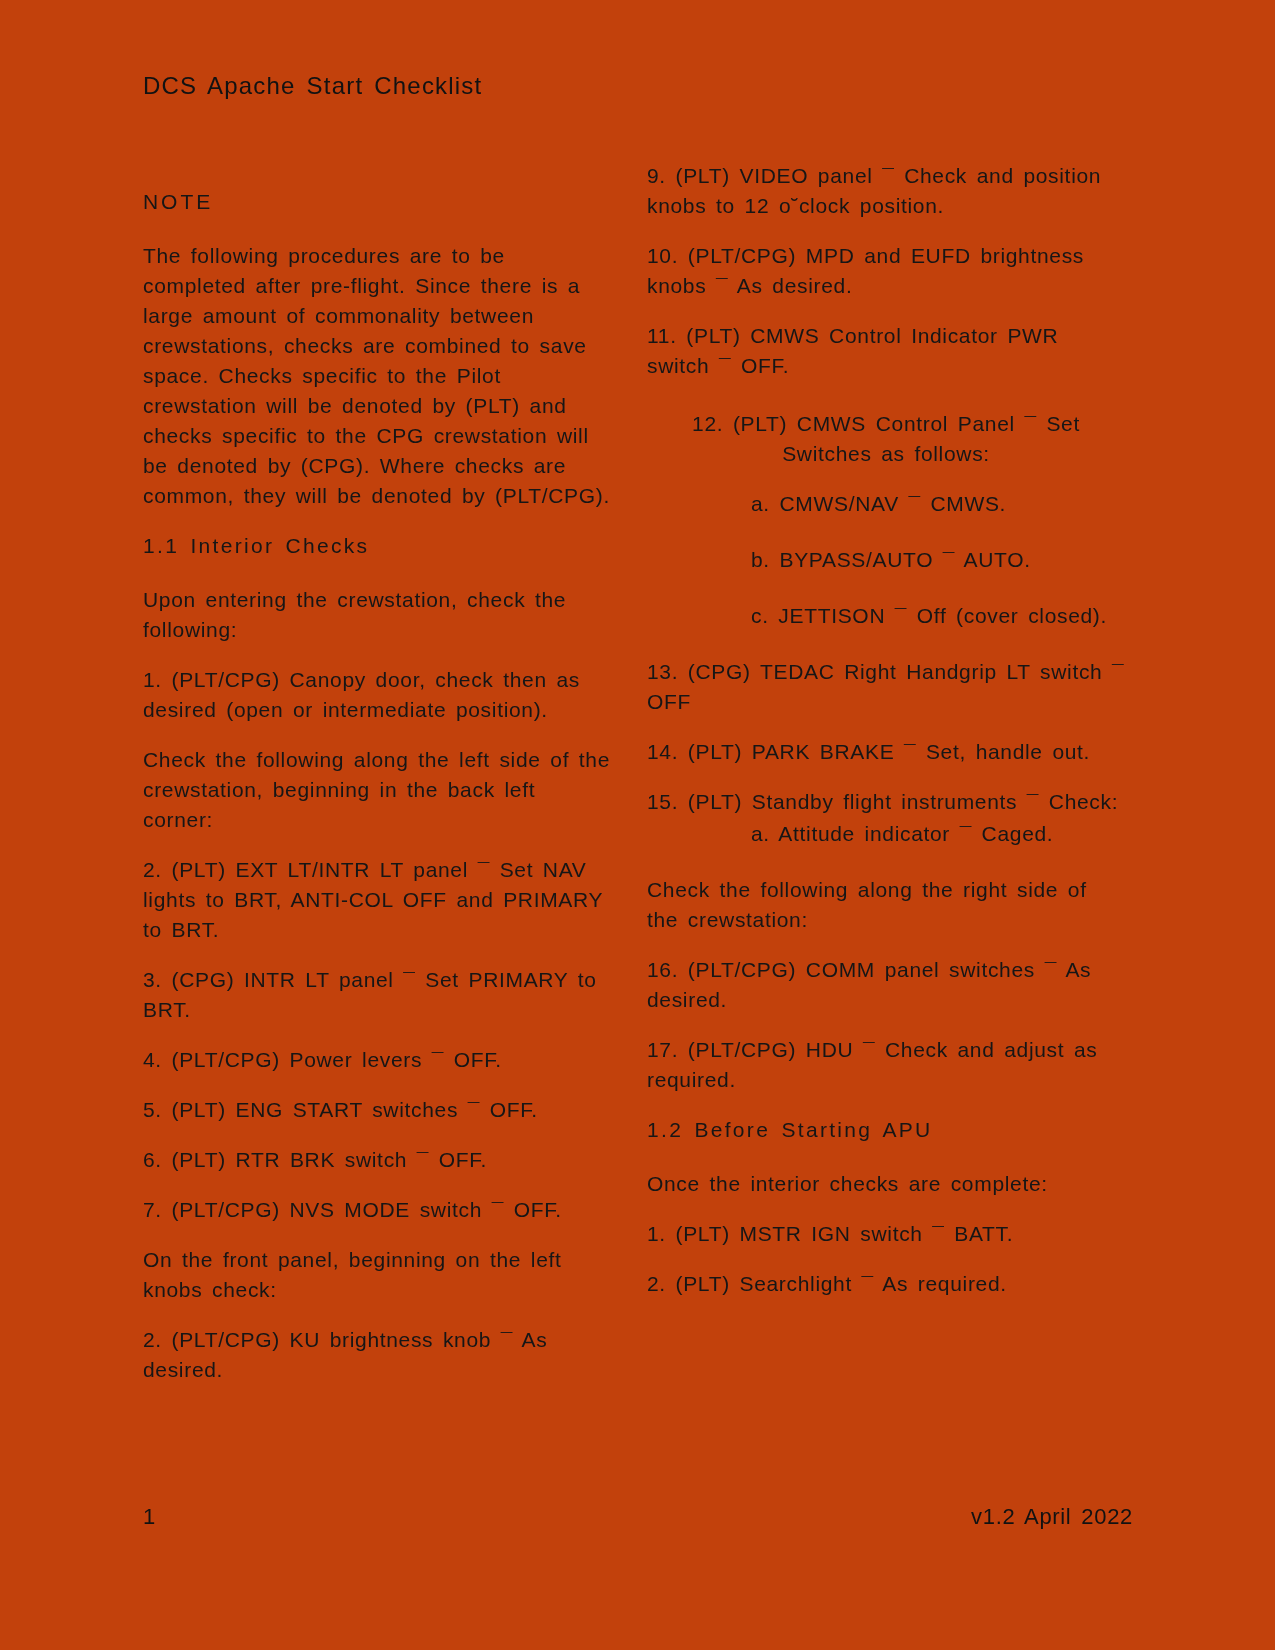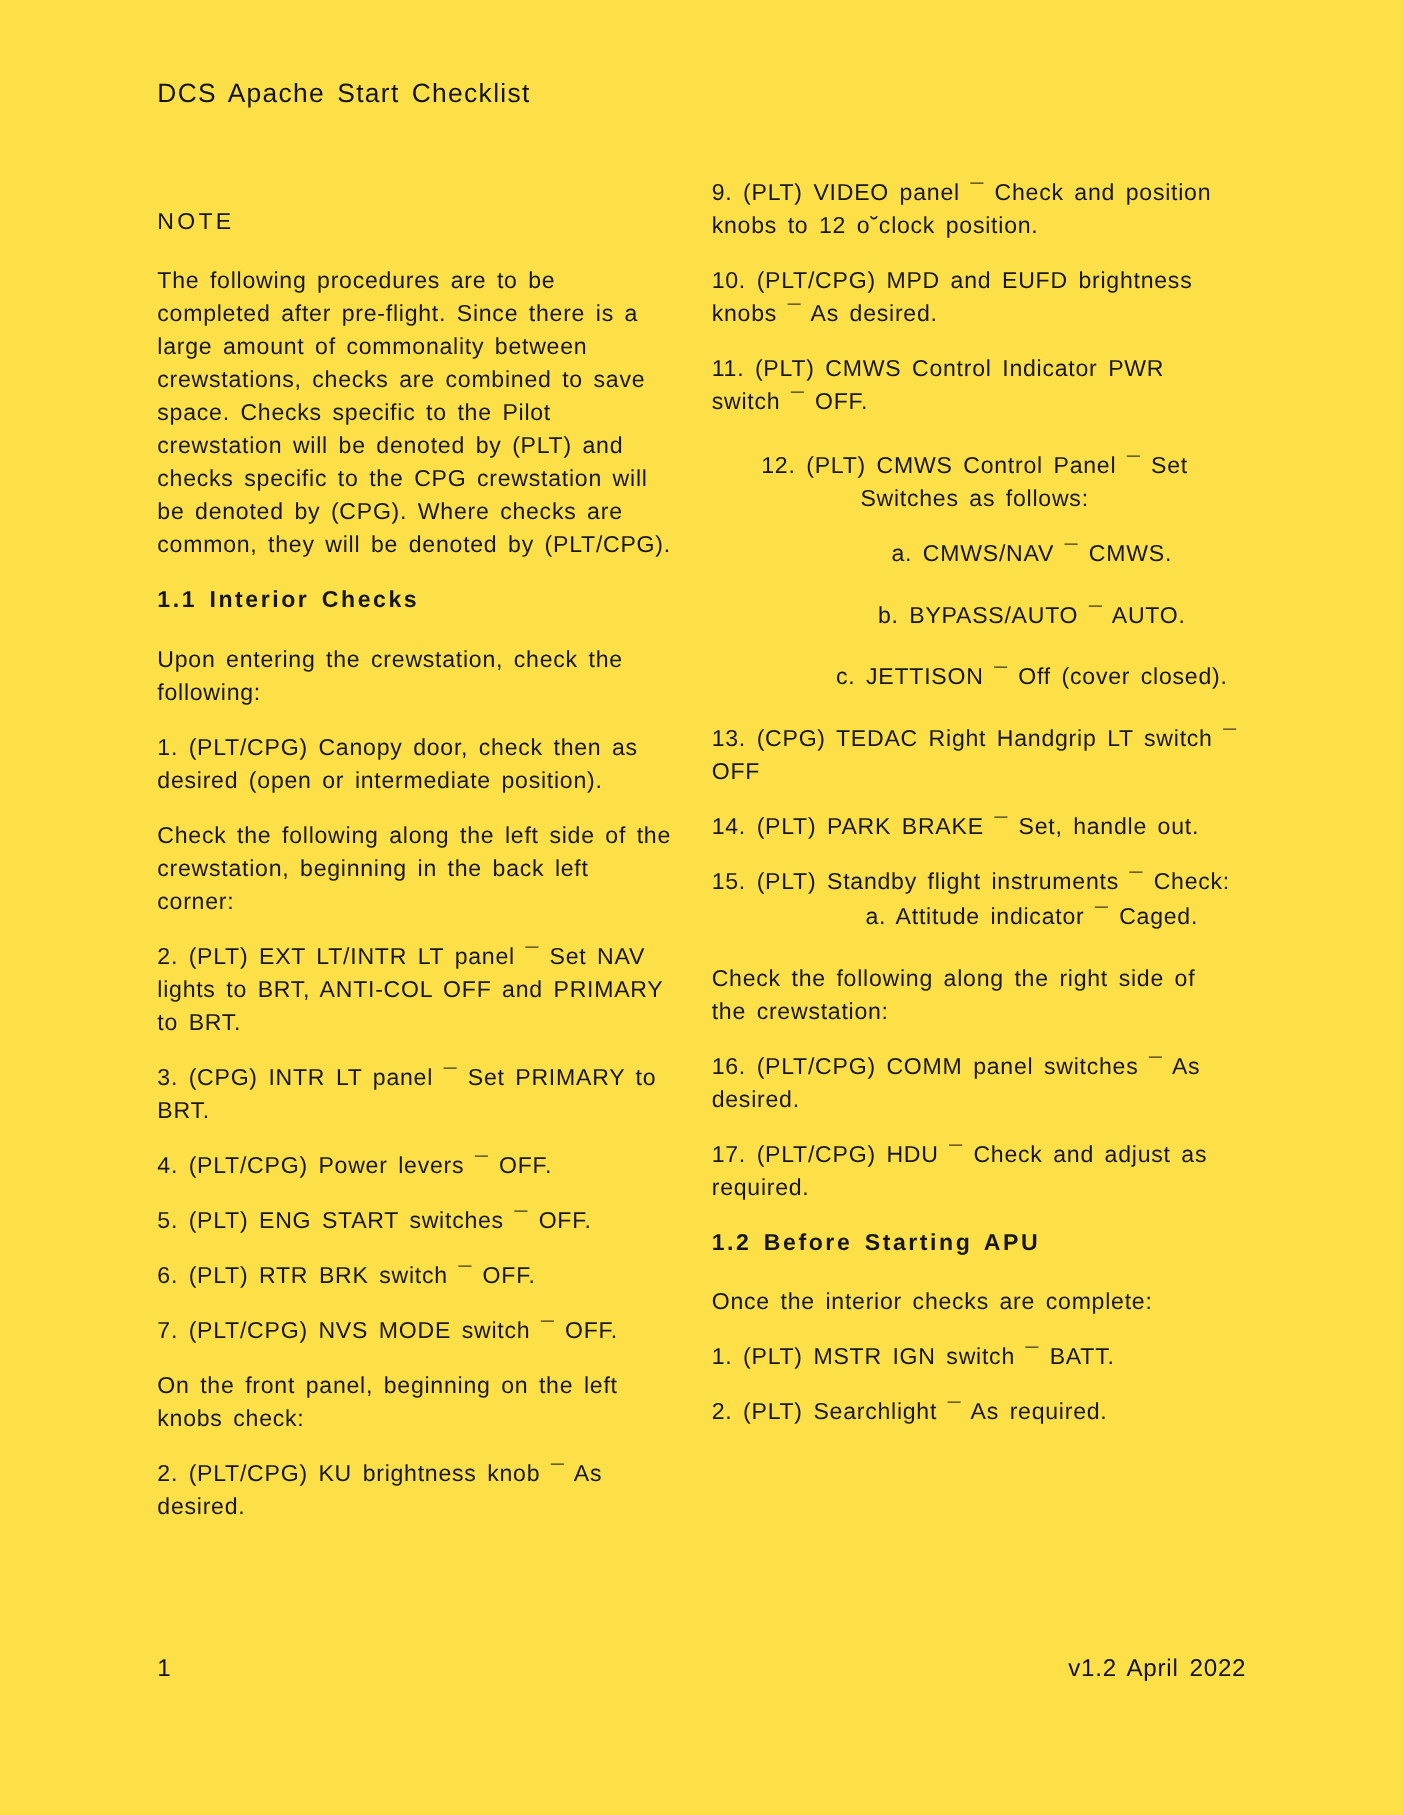--- a/index.html
+++ b/index.html
@@ -8,21 +8,21 @@
     width: 1275px;
     height: 1650px;
     position: relative;
     font-family: "Liberation Sans", sans-serif;
   }
   .page {
     position: absolute;
     inset: 0;
     width: 1275px;
     height: 1650px;
-    background: #fde047;
+    background: #c2410c;
     color: #161616;
     font-size: 21px;
     line-height: 30px;
     letter-spacing: 0.032em;
     word-spacing: 0.15em;
   }
   .doc-header {
     position: absolute;
     top: 70px;
     left: 143px;
@@ -44,26 +44,24 @@
     margin-top: 26px;
     margin-bottom: 24px;
     text-align: left;
     letter-spacing: 0.14em;
   }
   .p { margin-bottom: 20px; }
   .h {
     margin-top: 4px;
     margin-bottom: 24px;
     letter-spacing: 0.11em;
-    font-weight: bold;
   }
   .sub {
     padding-left: 104px;
     margin-bottom: 26px;
-    text-align: center;
   }
   .xgap { margin-top: 28px; text-align: center; }
   .tight { margin-bottom: 2px; }
   .doc-footer {
     position: absolute;
     top: 1502px;
     left: 143px;
     width: 990px;
     display: flex;
     justify-content: space-between;

